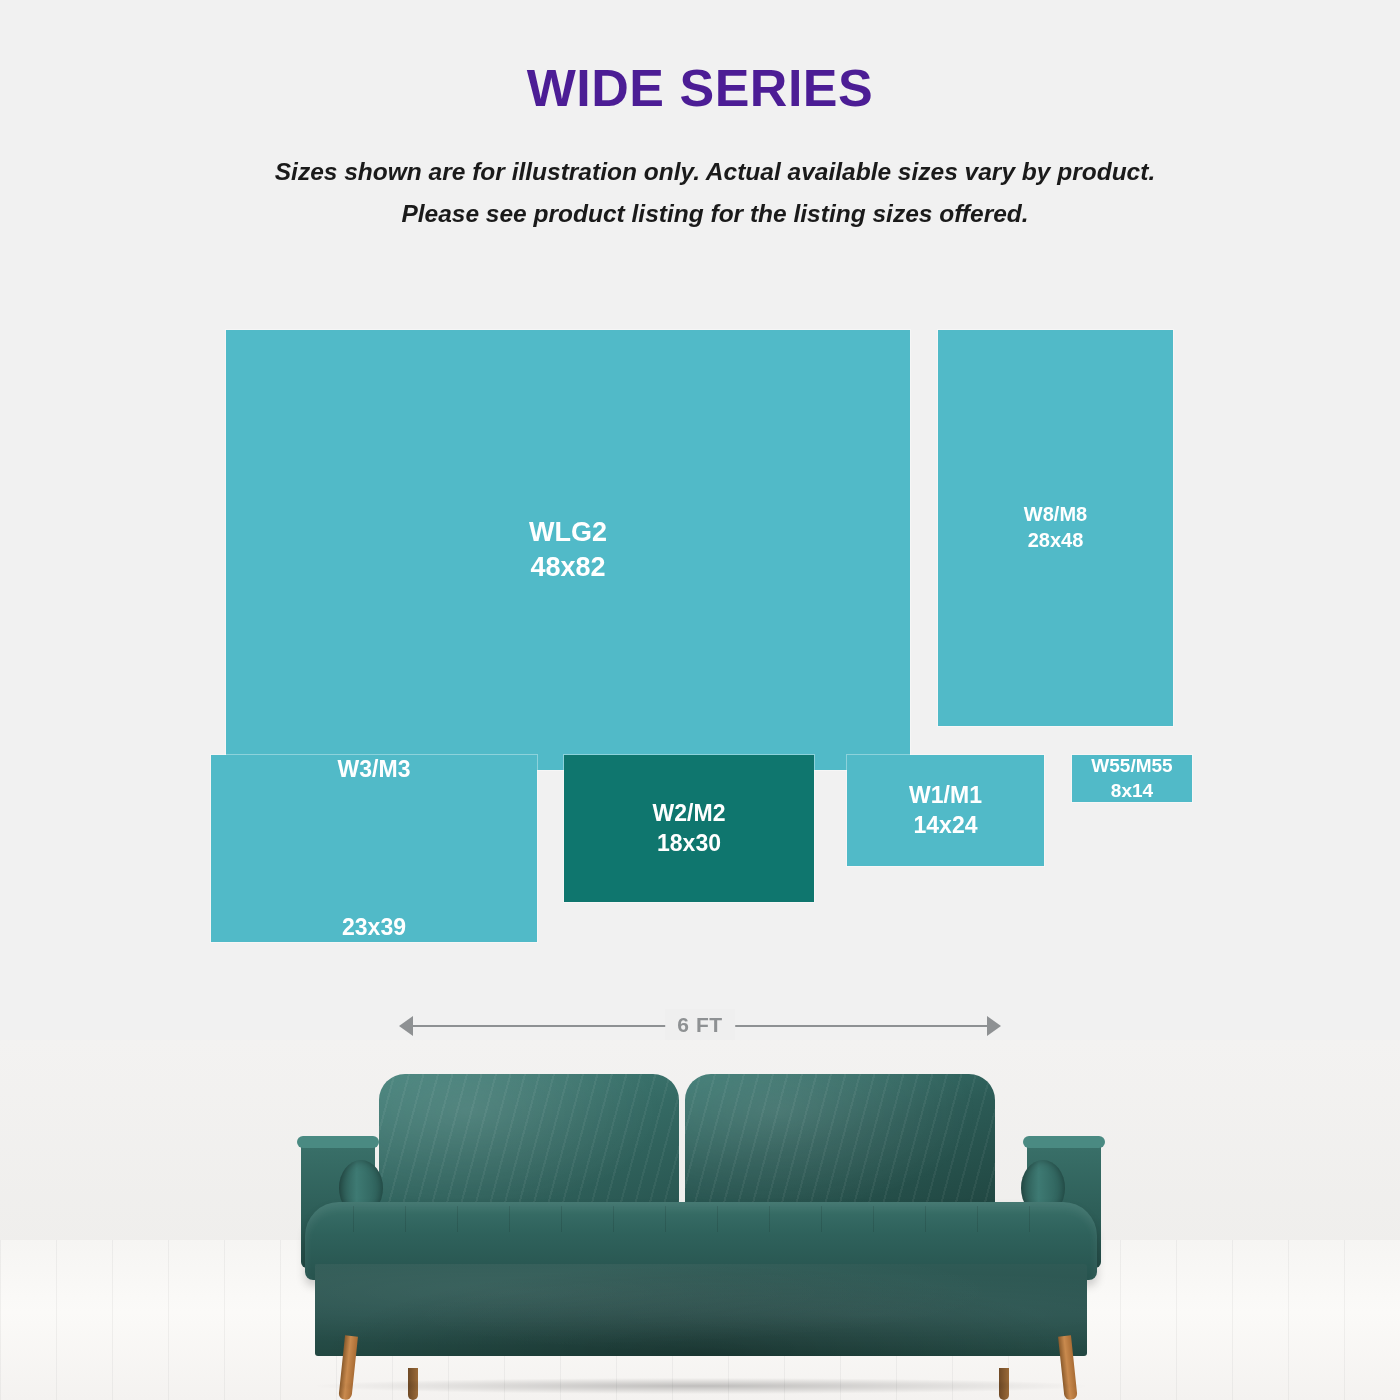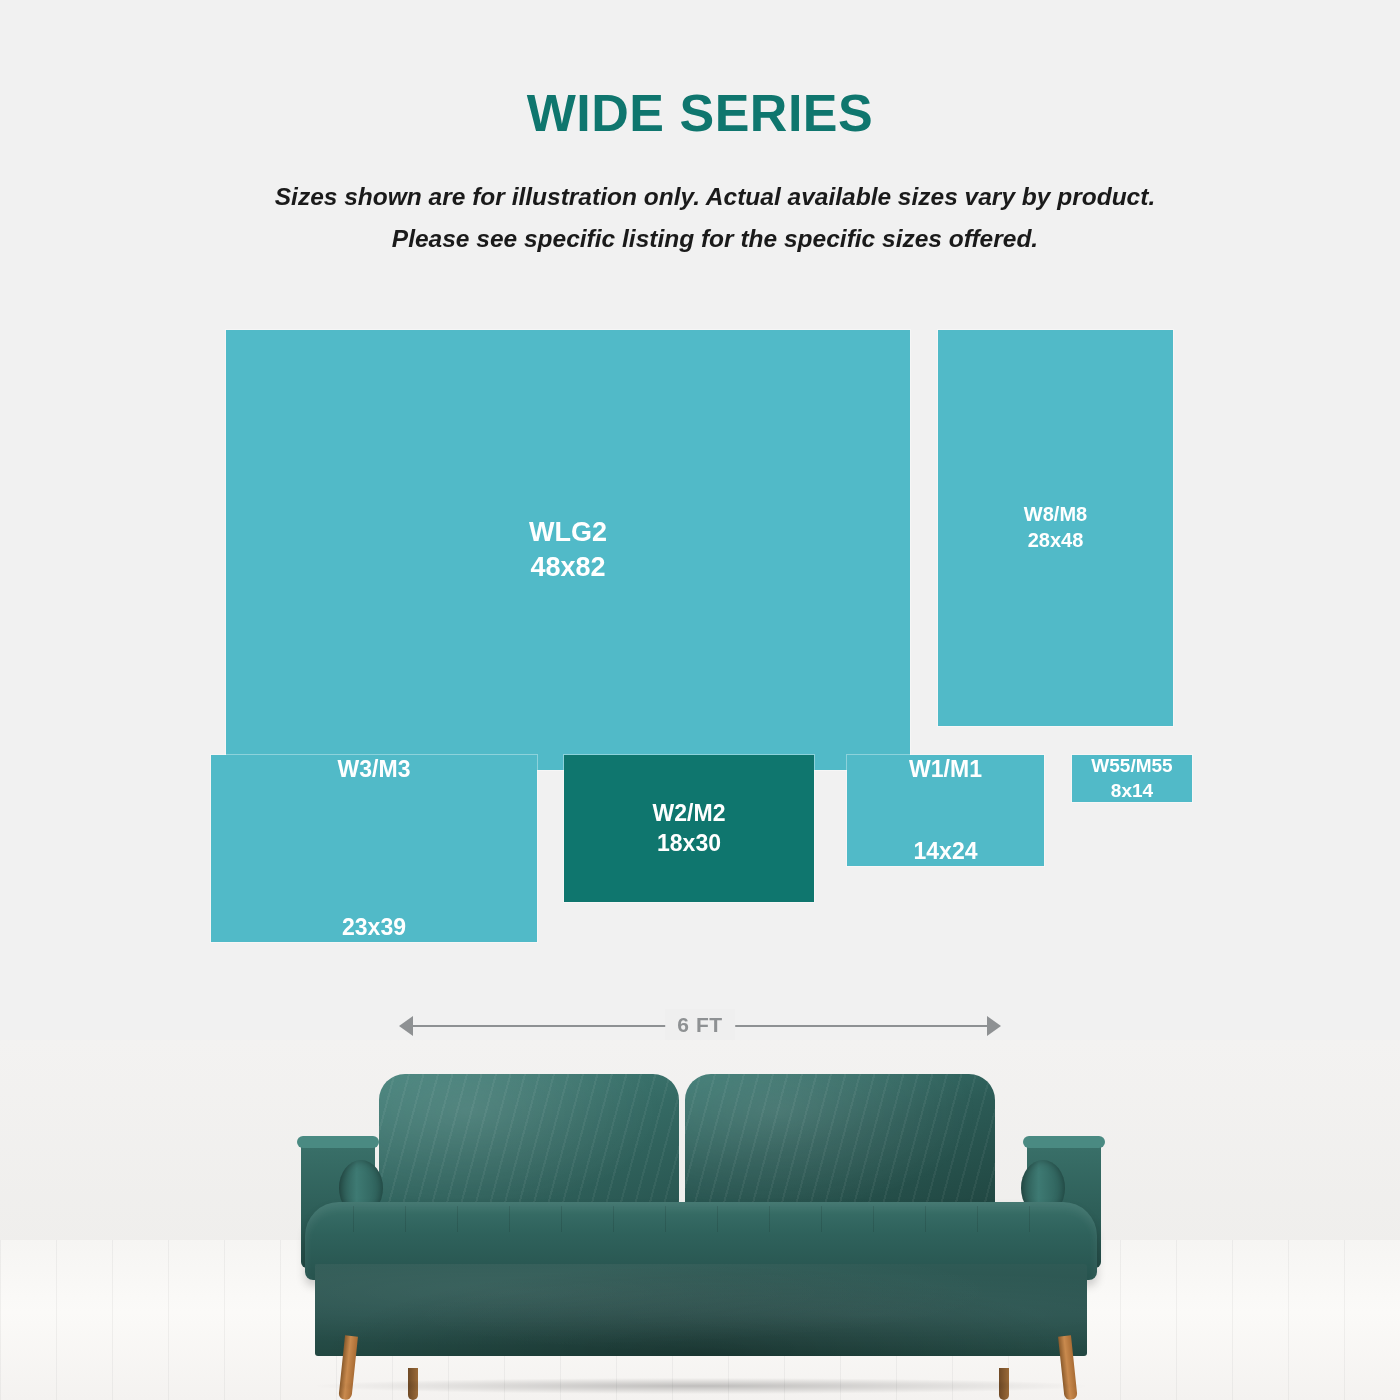--- a/index.html
+++ b/index.html
@@ -17,22 +17,22 @@
   #header {
     position: absolute;
     top: 0; left: 0;
     width: 1400px;
     text-align: center;
   }
   #page-title {
     font-size: 52px;
     font-weight: bold;
     letter-spacing: 0.5px;
-    color: #0f766e;
-    margin-top: 85px;
+    color: #4c1d95;
+    margin-top: 60px;
     line-height: 1.1;
   }
   #subtitle {
     margin-top: 34px;
     font-size: 24.5px;
     font-style: italic;
     font-weight: bold;
     color: #1a1a1a;
     line-height: 1.72;
   }
@@ -258,42 +258,42 @@
     background: radial-gradient(ellipse at 50% 50%, rgba(0,0,0,0.22), transparent 72%);
   }
 </style>
 </head>
 <body style="background: rgb(241, 241, 241);">
 
 <div id="header">
   <h1 id="page-title">WIDE SERIES</h1>
   <div id="subtitle">
     <span>Sizes shown are for illustration only. Actual available sizes vary by product.</span>
-    <span>Please see specific listing for the specific sizes offered.</span>
+    <span>Please see product listing for the listing sizes offered.</span>
   </div>
 </div>
 
 <div id="swatch-area">
     <div class="swatch sw-lg" style="left: 226px; top: 330px; width: 684px; height: 440px; background: rgb(81, 186, 200); color: rgb(255, 255, 255);">
       <span class="code">WLG2</span>
       <span class="dims">48x82</span>
     </div>
     <div class="swatch sw-md" style="left: 938px; top: 330px; width: 235px; height: 396px; background: rgb(81, 186, 200); color: rgb(255, 255, 255);">
       <span class="code">W8/M8</span>
       <span class="dims">28x48</span>
     </div>
     <div class="swatch sw-sm" style="left: 211px; top: 755px; width: 326px; height: 187px; background: rgb(81, 186, 200); color: rgb(255, 255, 255); justify-content: space-between;">
       <span class="code">W3/M3</span>
       <span class="dims">23x39</span>
     </div>
     <div class="swatch sw-sm" style="left: 564px; top: 755px; width: 250px; height: 147px; background: #0f766e; color: rgb(255, 255, 255);">
       <span class="code">W2/M2</span>
       <span class="dims">18x30</span>
     </div>
-    <div class="swatch sw-sm" style="left: 847px; top: 755px; width: 197px; height: 111px; background: rgb(81, 186, 200); color: rgb(255, 255, 255); justify-content: space-between;">
+    <div class="swatch sw-sm" style="left: 847px; top: 755px; width: 197px; height: 111px; background: rgb(81, 186, 200); color: rgb(255, 255, 255);">
       <span class="code">W1/M1</span>
       <span class="dims">14x24</span>
     </div>
     <div class="swatch sw-xs" style="left: 1072px; top: 755px; width: 120px; height: 47px; background: rgb(81, 186, 200); color: rgb(255, 255, 255);">
       <span class="code">W55/M55</span>
       <span class="dims">8x14</span>
     </div>
   </div>
 
 <div id="measure">

